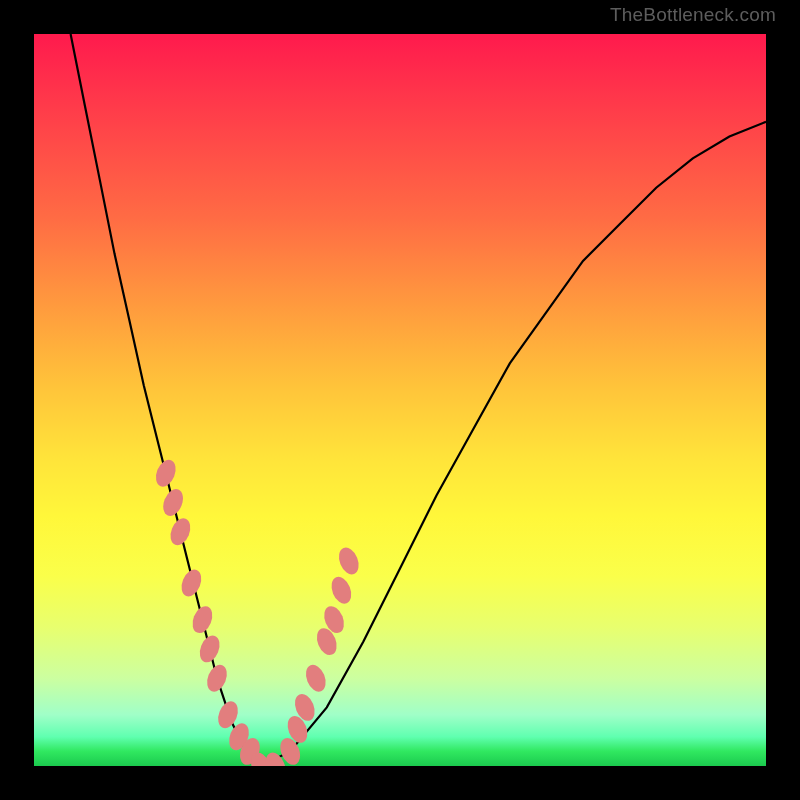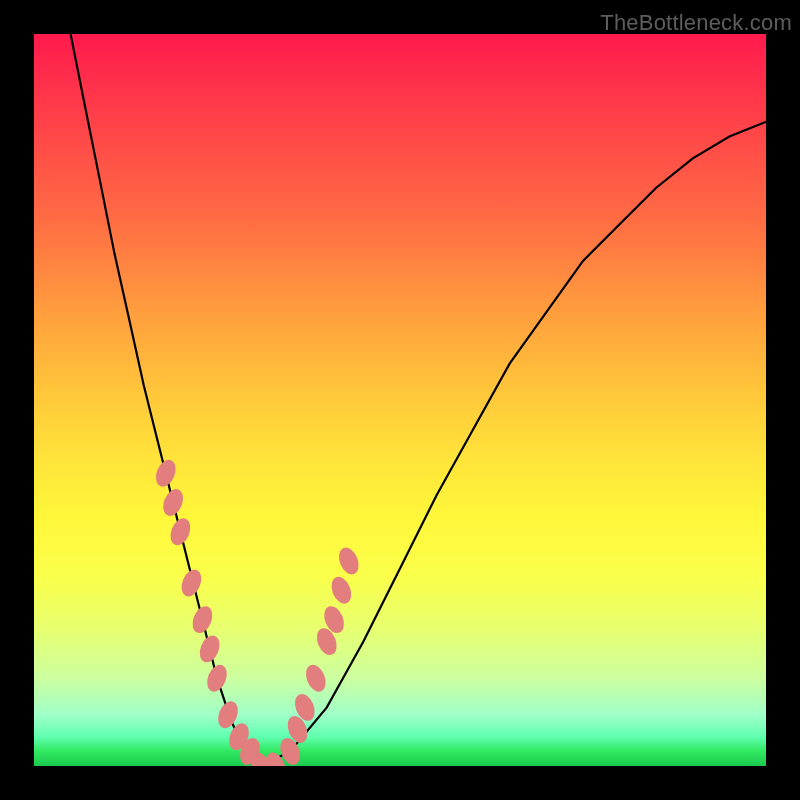--- a/index.html
+++ b/index.html
@@ -37,26 +37,25 @@
   .overlay-svg {
     position: absolute;
     left: 0;
     top: 0;
     width: 732px;
     height: 732px;
   }
   .watermark {
     position: absolute;
     top: 4px;
-    right: 8px;
+    right: 24px;
     color: #5d5d5d;
-    font-size: 22px;
+    font-size: 19px;
     font-weight: 500;
     letter-spacing: 0.2px;
-    margin-top: 6px;
   }
   .curve {
     fill: none;
     stroke: #000;
     stroke-width: 2.2;
   }
   .blob {
     fill: #e27e7e;
     stroke: #e27e7e;
     stroke-width: 0;

